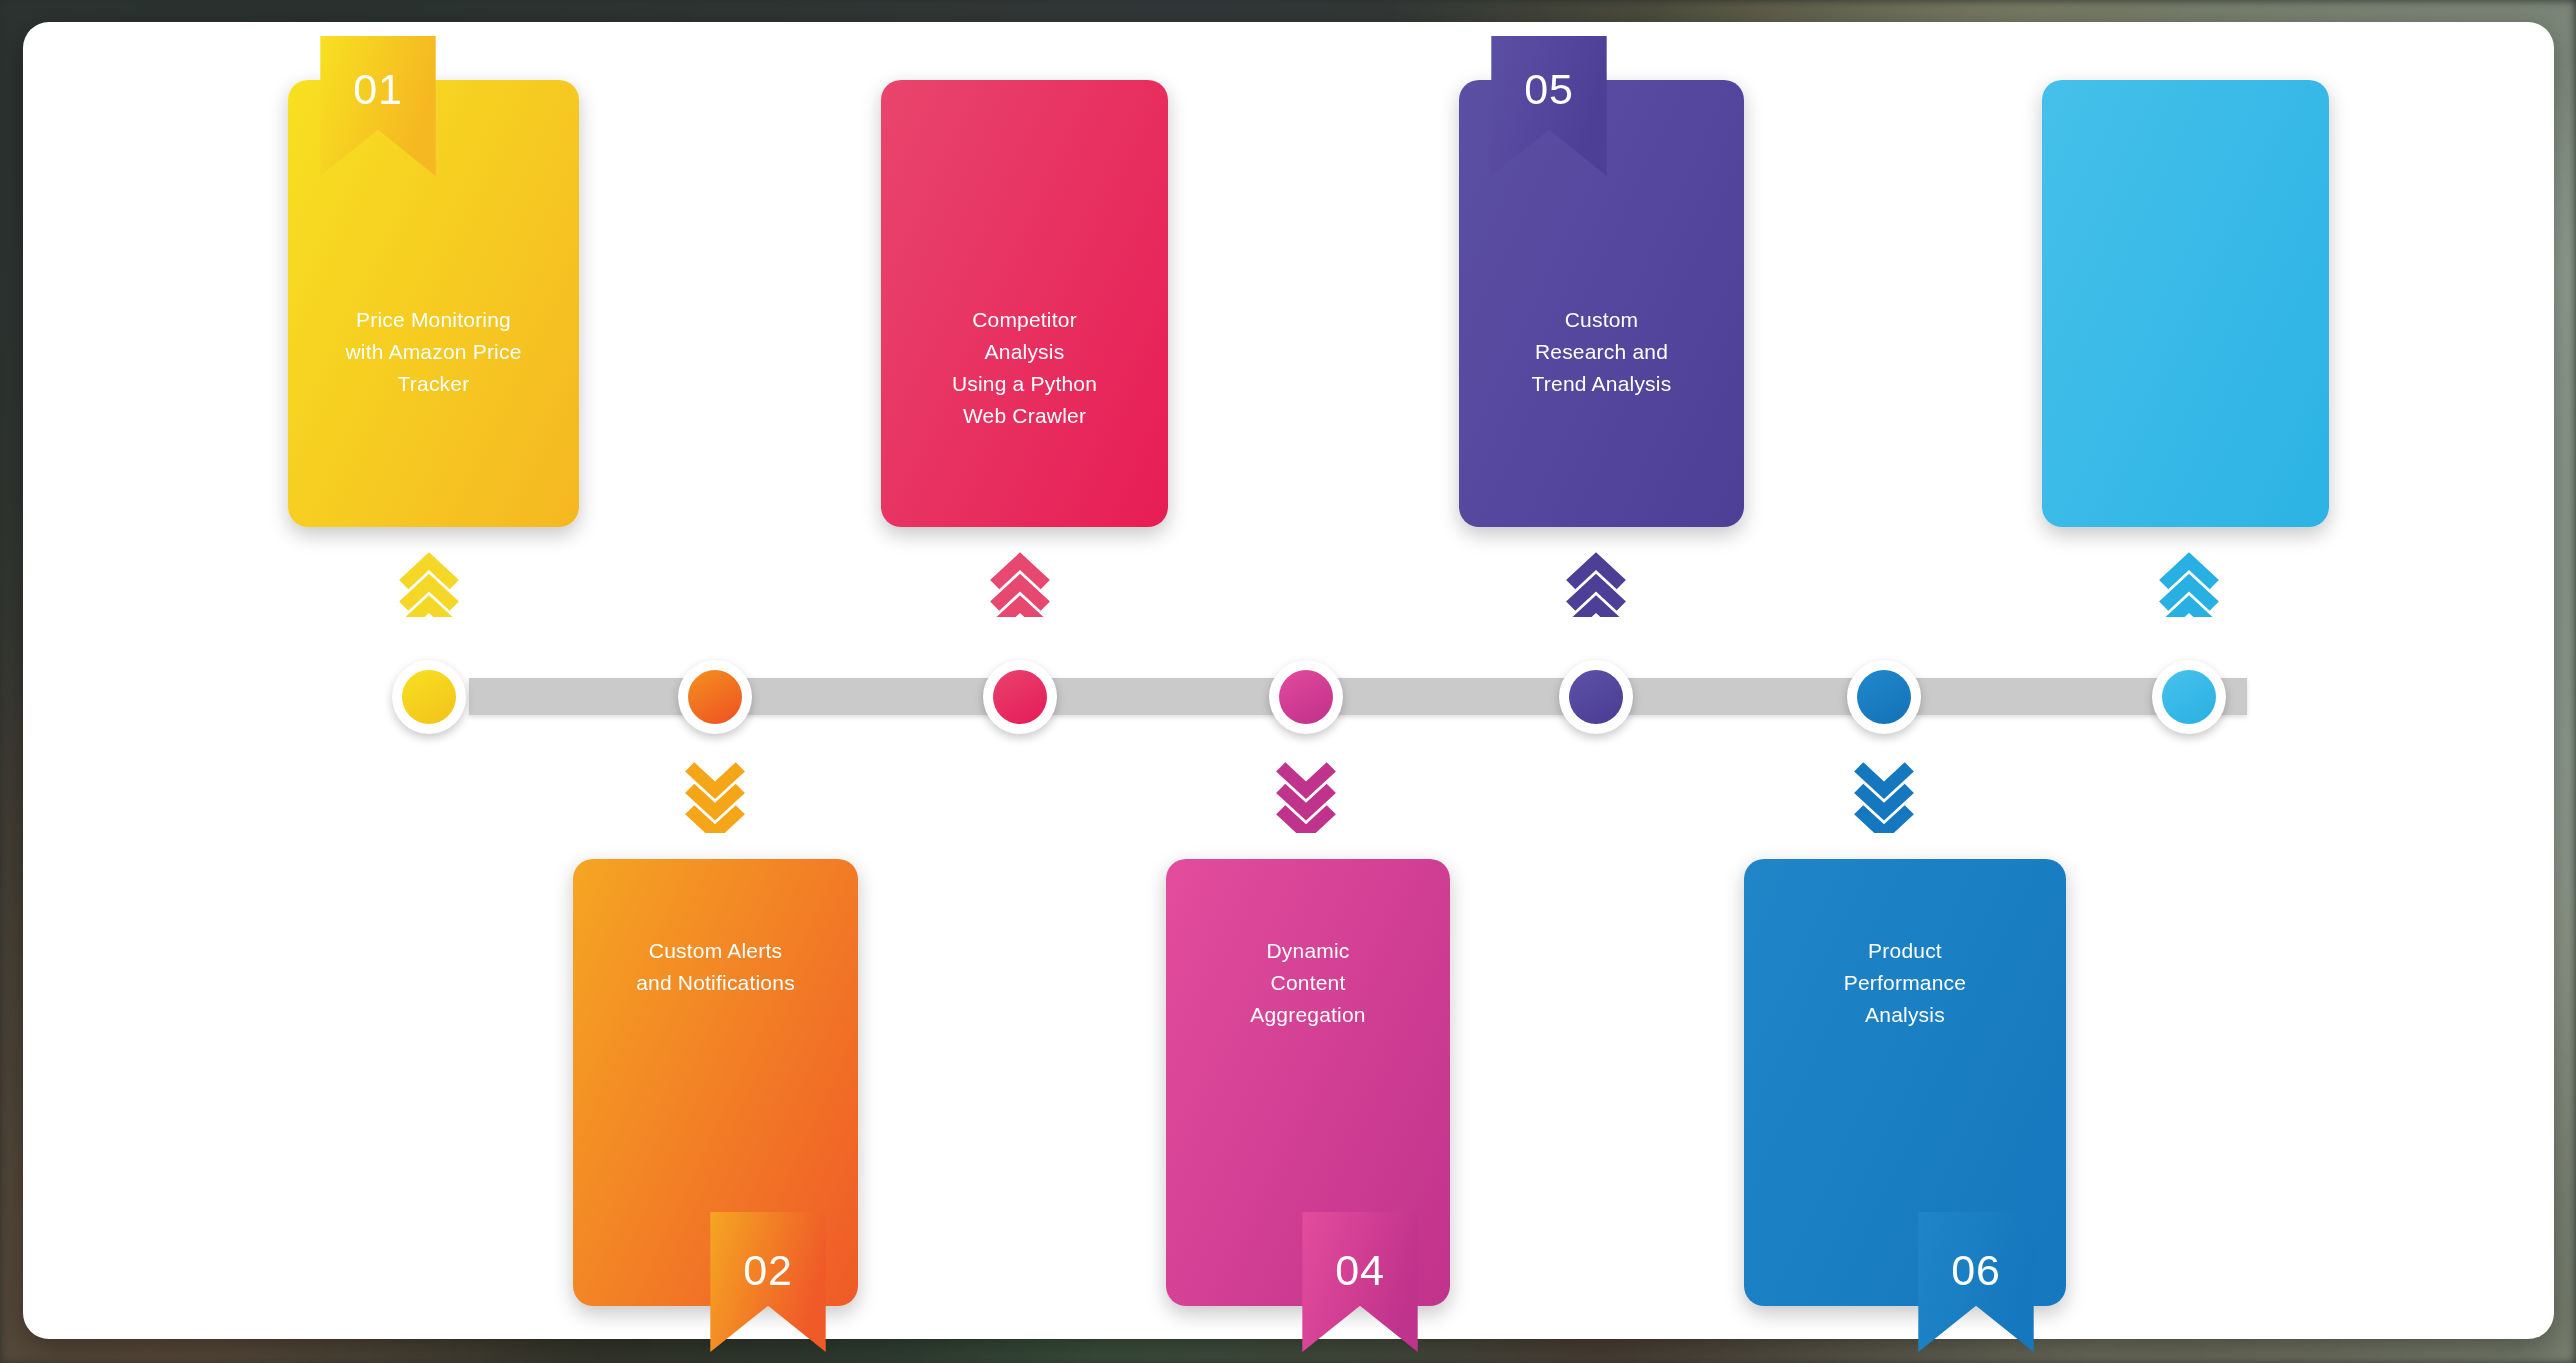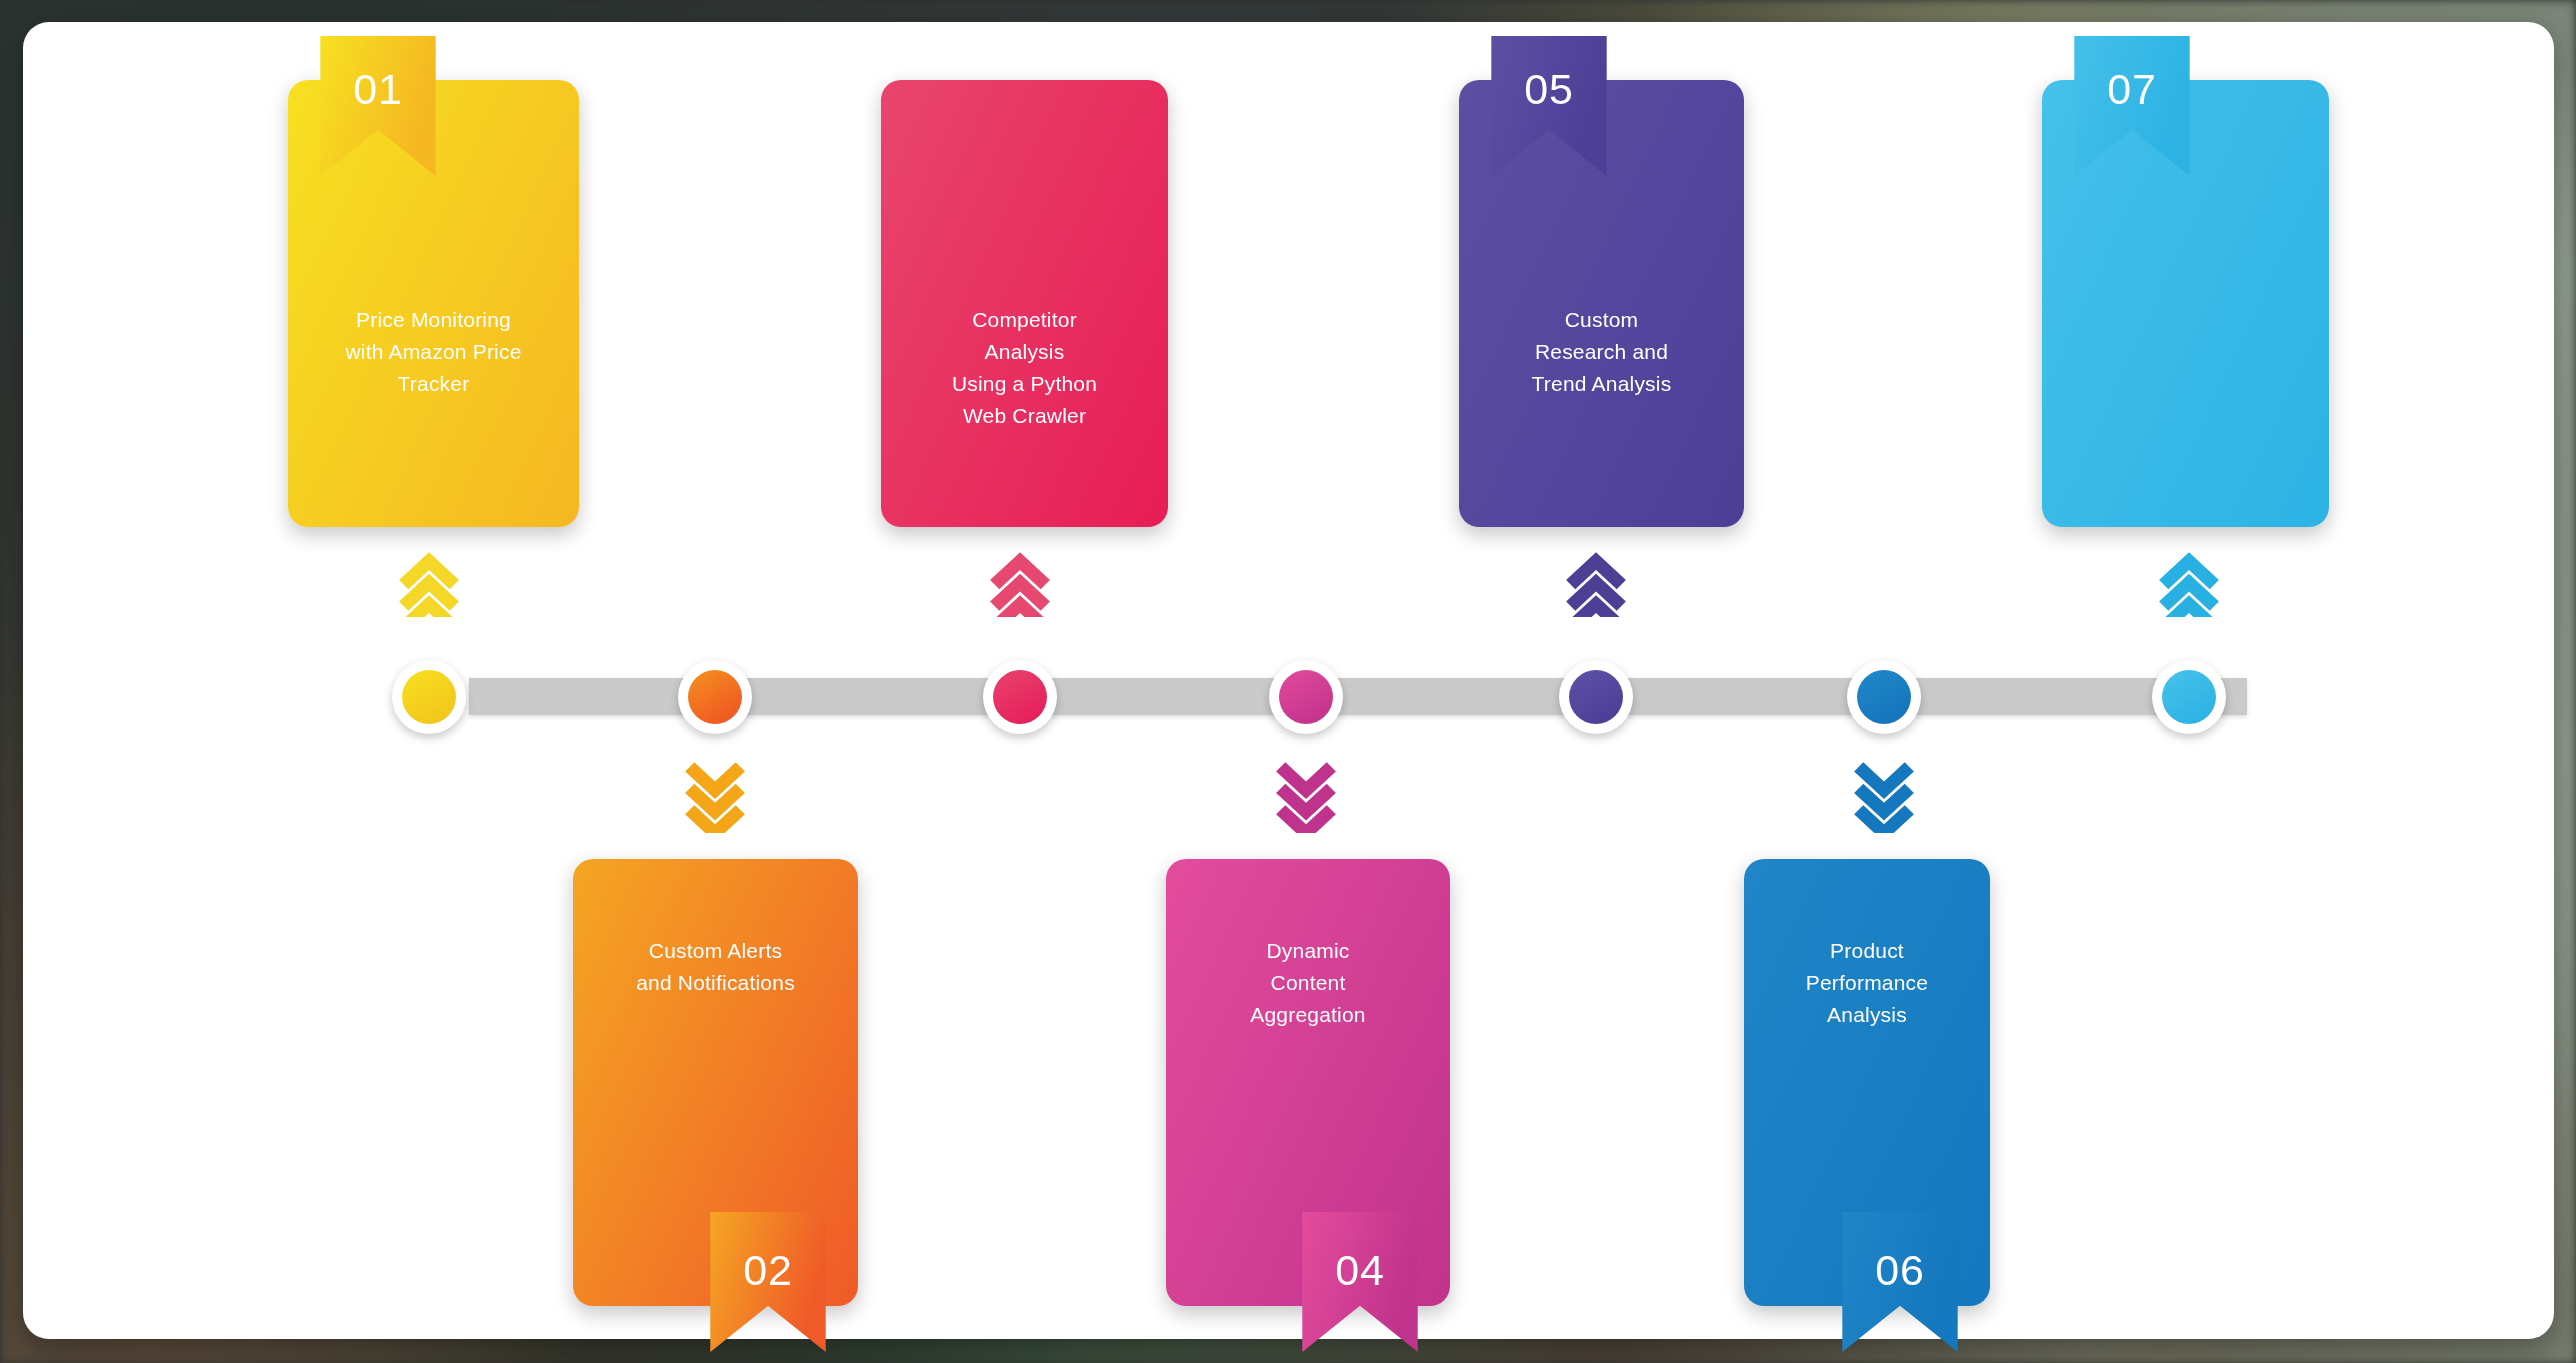--- a/index.html
+++ b/index.html
@@ -227,49 +227,37 @@
                 <linearGradient id="rg5" x1="0" y1="0" x2="1" y2="0.35">
                   <stop offset="0%" stop-color="#5b4fa4"></stop>
                   <stop offset="100%" stop-color="#4e3f96"></stop>
                 </linearGradient>
               </defs>
               <path d="M0 0 H150 V182 L75 122 L0 182 Z" fill="url(#rg5)"></path>
             </svg>
             <div class="ribnum">05</div>
           </div>
         </div>
-        <div class="card bot" style="left: 1721px; width: 246px; top: 837px; height: 447px; background: linear-gradient(115deg, rgb(32, 134, 200) 0%, rgb(21, 119, 189) 100%);">
+        <div class="card bot" style="left: 1721px; width: 322px; top: 837px; height: 447px; background: linear-gradient(115deg, rgb(32, 134, 200) 0%, rgb(21, 119, 189) 100%);">
           <div class="title">
             <div>Product</div>
             <div>Performance</div>
             <div>Analysis</div>
           </div>
           <div class="ribbon bot-rib">
             <svg viewBox="0 0 150 182" width="116" height="140">
               <defs>
                 <linearGradient id="rg6" x1="0" y1="0" x2="1" y2="0.35">
                   <stop offset="0%" stop-color="#2086c8"></stop>
                   <stop offset="100%" stop-color="#1577bd"></stop>
                 </linearGradient>
               </defs>
               <path d="M0 0 H150 V182 L75 122 L0 182 Z" fill="url(#rg6)"></path>
             </svg>
             <div class="ribnum">06</div>
           </div>
         </div>
         <div class="card top" style="left: 2019px; width: 287px; top: 58px; height: 447px; background: linear-gradient(115deg, rgb(69, 192, 234) 0%, rgb(44, 179, 228) 100%);">
-          <div class="ribbon top-rib">
-            <svg viewBox="0 0 150 182" width="116" height="140">
-              <defs>
-                <linearGradient id="rg7" x1="0" y1="0" x2="1" y2="0.35">
-                  <stop offset="0%" stop-color="#45c0ea"></stop>
-                  <stop offset="100%" stop-color="#2cb3e4"></stop>
-                </linearGradient>
-              </defs>
-              <path d="M0 0 H150 V182 L75 122 L0 182 Z" fill="url(#rg7)"></path>
-            </svg>
-            <div class="ribnum">07</div>
-          </div>
         </div>
       </div>
   </div>
 </div>
 
 
 </body></html>

